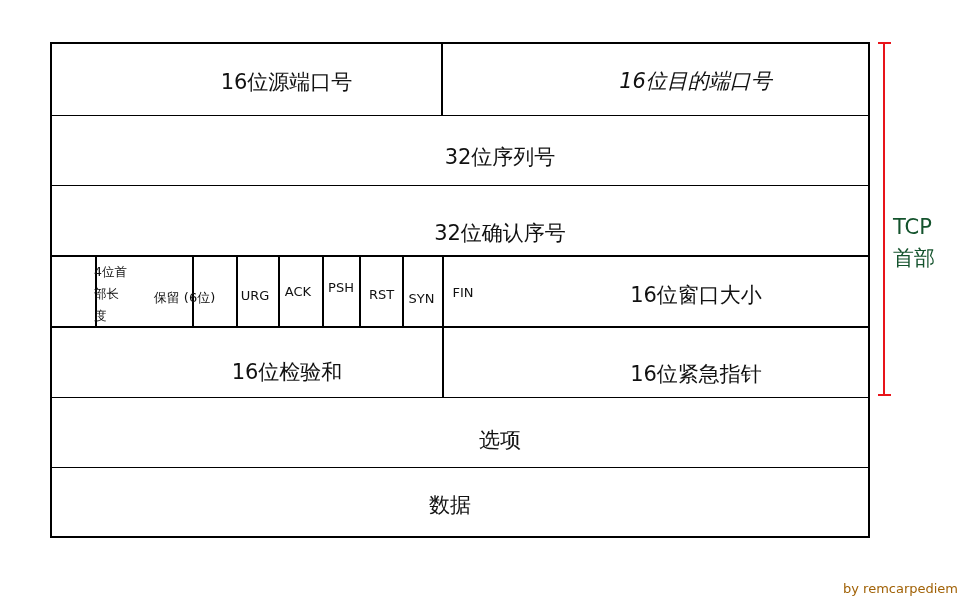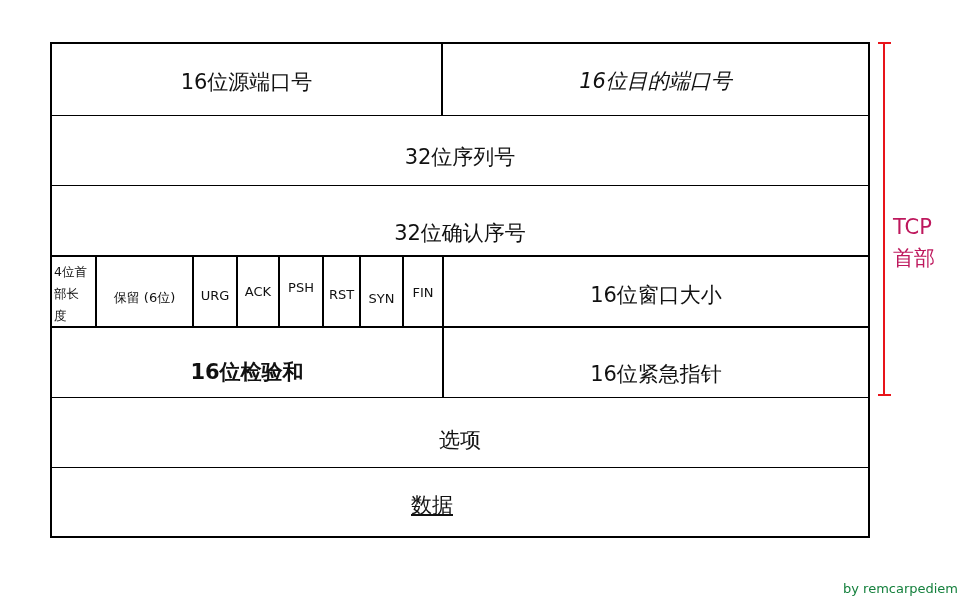--- a/index.html
+++ b/index.html
@@ -1,25 +1,25 @@
 <!DOCTYPE html>
 <html><head>
 <meta charset="utf-8">
 <style>
   html, body { margin:0; padding:0; background:#ffffff; }
   body { width:963px; height:612px; position:relative; overflow:hidden;
          font-family:"DejaVu Sans", "Liberation Sans", sans-serif; color:#111; }
-  .cell { position:absolute; box-sizing:border-box; display:flex; align-items:center; justify-content:center; text-align:center; }
+  .cell { position:absolute; box-sizing:border-box; display:flex; align-items:center; justify-content:center; text-align:center;margin-left:40px; }
   .line { position:absolute; background:#000; }
   .big { font-size:21px; }
   .small { font-size:13px; }
   .tiny { font-size:12.5px; line-height:22px; justify-content:flex-start; align-items:flex-start; text-align:left; padding-left:2px; }
   .bracket { position:absolute; background:#e8141a; }
-  .label-tcp { position:absolute; left:893px; top:212px; font-size:21px; line-height:31px; color:#be185d; }
-  .credit { position:absolute; left:843px; top:581px; font-size:13px; color:#15803d; }
+  .label-tcp { position:absolute; left:893px; top:212px; font-size:21px; line-height:31px; color:#14532d; }
+  .credit { position:absolute; left:843px; top:581px; font-size:13px; color:#a16207; }
 </style>
 </head>
 <body>
 
 <div>
 
   <div class="line" style="left:50px;top:42px;width:820px;height:2px;"></div>
   <div class="line" style="left:50px;top:536px;width:820px;height:2px;"></div>
   <div class="line" style="left:50px;top:42px;width:2px;height:496px;"></div>
   <div class="line" style="left:868px;top:42px;width:2px;height:496px;"></div>
@@ -57,26 +57,26 @@
   </div>
   <div class="cell small" style="left:97px;top:258px;width:95px;height:74px;padding-top:6px;">保留 (6位)</div>
   <div class="cell small" style="left:194px;top:258px;width:42px;height:68px;padding-top:6px;text-align:center;">URG</div>
   <div class="cell small" style="left:238px;top:258px;width:40px;height:60px;padding-top:6px;">ACK</div>
   <div class="cell small" style="left:280px;top:258px;width:42px;height:52px;padding-top:6px;">PSH</div>
   <div class="cell small" style="left:324px;top:258px;width:35px;height:68px;padding-top:4px;">RST</div>
   <div class="cell small" style="left:361px;top:258px;width:41px;height:68px;padding-top:12px;">SYN</div>
   <div class="cell small" style="left:404px;top:258px;width:38px;height:68px;">FIN</div>
   <div class="cell big" style="left:444px;top:258px;width:424px;height:68px;padding-top:6px;">16位窗口大小</div>
 
-  <div class="cell big" style="left:52px;top:328px;width:390px;height:69px;padding-top:18px;font-weight:bold;">16位检验和</div>
+  <div class="cell big" style="left:52px;top:328px;width:390px;height:69px;padding-top:18px;">16位检验和</div>
   <div class="cell big" style="left:444px;top:328px;width:424px;height:69px;padding-top:22px;">16位紧急指针</div>
 
   <div class="cell big" style="left:52px;top:398px;width:816px;height:69px;padding-top:14px;">选项</div>
 
-  <div class="cell big" style="left:66px;top:468px;width:732px;height:68px;padding-top:6px;text-decoration:underline;">数据</div>
+  <div class="cell big" style="left:44px;top:468px;width:732px;height:68px;padding-top:6px;">数据</div>
 </div>
 
 <div>
   <div class="bracket" style="left:878px;top:42px;width:13px;height:2px;"></div>
   <div class="bracket" style="left:883px;top:42px;width:2px;height:354px;"></div>
   <div class="bracket" style="left:878px;top:394px;width:13px;height:2px;"></div>
 </div>
 <div class="label-tcp">
   <div>TCP</div>
   <div>首部</div>

